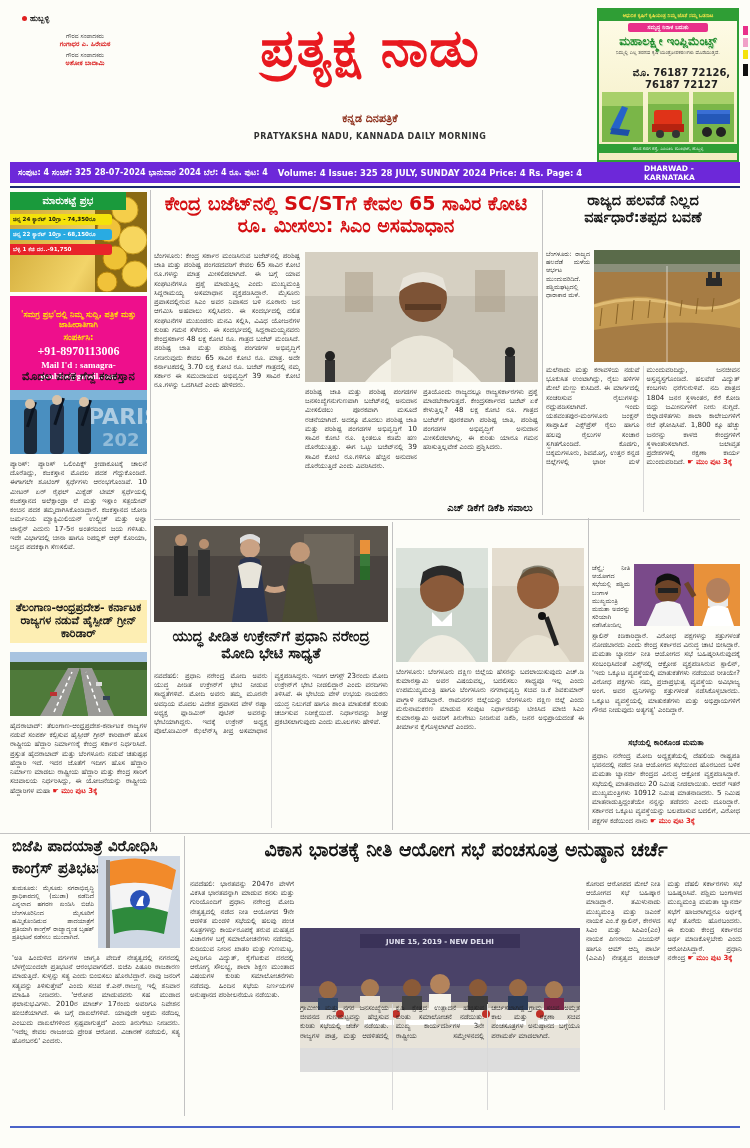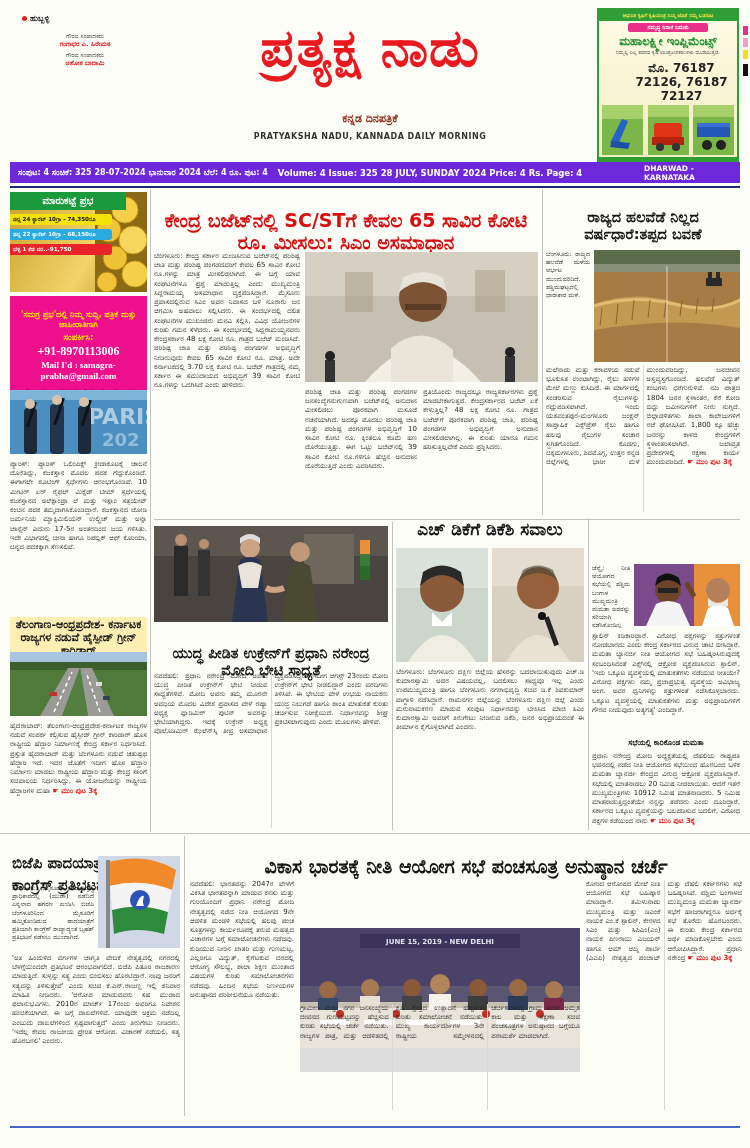--- a/index.html
+++ b/index.html
@@ -3,21 +3,21 @@
 <meta charset="utf-8">
 <style>
   html,body{margin:0;padding:0;background:#9a9a9a;}
   .page{position:relative;width:750px;height:1148px;background:#fdfdf8;margin:0 auto;
         font-family:"DejaVu Sans","Liberation Sans",sans-serif;overflow:hidden;color:#1a1a1a;}
   .abs{position:absolute;}
   .bt{font-size:7px;line-height:1.32;text-align:justify;color:#222;overflow:hidden;}
   .bt-sm{font-size:6.3px;line-height:1.3;text-align:justify;color:#222;overflow:hidden;}
   .cols2{column-count:2;column-gap:7px;column-rule:1px solid #d8d8d8;}
   .cols3{column-count:3;column-gap:7px;column-rule:1px solid #d8d8d8;}
-  .hl{font-weight:bold;text-align:center;line-height:1.18;margin-top:17px;}
+  .hl{font-weight:bold;text-align:center;line-height:1.18;}
   .hl-red{color:#d40f12;}
   .hl-black{color:#151515;}
   .marker{color:#e02020;font-weight:bold;font-size:7px;white-space:nowrap;}
   .vline{position:absolute;width:1px;background:#c2c2c2;}
   .hline{position:absolute;height:1px;background:#c2c2c2;}
   .dot{display:inline-block;width:5px;height:5px;border-radius:50%;background:#e02020;margin-right:3px;}
   .ph{display:block;overflow:hidden;background:#ddd;}
   .ph svg{display:block;}
   
   .ed-label{font-size:6px;color:#333;text-align:center;}
@@ -52,21 +52,21 @@
 
   <div class="abs masthead" style="left:150px;top:18px;width:440px;font-size:52px;">ಪ್ರತ್ಯಕ್ಷ ನಾಡು</div>
   <div class="abs" style="left:150px;top:132px;width:440px;text-align:center;font-size:8px;font-weight:bold;color:#333;letter-spacing:.5px;">PRATYAKSHA NADU, KANNADA DAILY MORNING</div>
   <div class="abs" style="left:150px;top:112px;width:440px;text-align:center;font-size:11px;font-weight:bold;color:#8a2a16;">ಕನ್ನಡ ದಿನಪತ್ರಿಕೆ</div>
 
   <div class="abs impl" style="left:597px;top:8px;width:138px;height:150px;">
     <div style="background:#2f9e35;color:#ffe84a;font-size:5px;font-weight:bold;padding:2px 1px;white-space:nowrap;overflow:hidden;">ಆಧುನಿಕ ಕೃಷಿಗೆ ಕೃಷಿಯಂತ್ರ ನಿಮ್ಮ ಜೊತೆ ನಮ್ಮ ಒಡನಾಟ</div>
     <div style="margin:2px auto 0;background:#e8308a;color:#fff;font-size:5.5px;font-weight:bold;width:80px;padding:1px 0;border-radius:2px;">ಸಮೃದ್ಧ ನಿರಾಳ ಬದುಕು</div>
     <div style="font-size:11.5px;font-weight:bold;color:#1d8a2a;margin-top:2px;text-shadow:1px 1px 0 #cfe8c0;">ಮಹಾಲಕ್ಷ್ಮೀ ಇಂಪ್ಲಿಮೆಂಟ್ಸ್</div>
     <div style="font-size:5px;color:#333;margin-top:1px;white-space:nowrap;overflow:hidden;">ನಿಮ್ಮಲ್ಲಿ ಎಲ್ಲ ತರಹದ ಕೃಷಿ ಯಂತ್ರೋಪಕರಣಗಳು ದೊರೆಯುತ್ತವೆ.</div>
-    <div style="font-size:12px;font-weight:bold;color:#222;margin-top:5px;padding-left:27px;">ಮೊ. 76187 72126, 76187 72127</div>
+    <div style="font-size:10px;font-weight:bold;color:#222;margin-top:11px;padding-left:27px;">ಮೊ. 76187 72126, 76187 72127</div>
     <div style="display:flex;justify-content:space-between;padding:2px 3px;">
       <span class="ph" style="width:41px;height:50px;">
           <svg width="41" height="50" viewBox="0 0 41 50">
             <rect width="41" height="50" fill="#7ab648"></rect>
             <rect y="0" width="41" height="14" fill="#a8d06a"></rect>
             <path d="M8,38 L20,14 L26,16 L16,40 Z" fill="#2563c9"></path>
             <path d="M10,36 l18,2 l-2,6 l-18,-2 Z" fill="#1d4fa8"></path>
           </svg>
         </span>
       <span class="ph" style="width:41px;height:50px;">
@@ -254,21 +254,21 @@
         <circle cx="27" cy="14" r="6" fill="#b89070"></circle>
         <rect x="44" y="24" width="12" height="46" fill="#333"></rect>
         <circle cx="50" cy="18" r="5" fill="#b89070"></circle>
       </svg>
   </span>
   <div class="abs hl hl-black" style="left:154px;top:628px;width:234px;font-size:14.5px;">ಯುದ್ಧ ಪೀಡಿತ ಉಕ್ರೇನ್‌ಗೆ ಪ್ರಧಾನಿ ನರೇಂದ್ರ ಮೋದಿ ಭೇಟಿ ಸಾಧ್ಯತೆ</div>
   <div class="abs bt cols2" style="left:154px;top:672px;width:234px;height:156px;">ನವದೆಹಲಿ: ಪ್ರಧಾನಿ ನರೇಂದ್ರ ಮೋದಿ ಅವರು ಯುದ್ಧ ಪೀಡಿತ ಉಕ್ರೇನ್‌ಗೆ ಭೇಟಿ ನೀಡುವ ಸಾಧ್ಯತೆಗಳಿವೆ. ಮೋದಿ ಅವರು ತಮ್ಮ ಮೂರನೇ ಅವಧಿಯ ಮೊದಲ ವಿದೇಶ ಪ್ರವಾಸದ ವೇಳೆ ರಷ್ಯಾ ಅಧ್ಯಕ್ಷ ವ್ಲಾಡಿಮಿರ್ ಪುಟಿನ್ ಅವರನ್ನು ಭೇಟಿಯಾಗಿದ್ದರು. ಇದಕ್ಕೆ ಉಕ್ರೇನ್ ಅಧ್ಯಕ್ಷ ವೊಲೊಡಿಮಿರ್ ಝೆಲೆನ್‌ಸ್ಕಿ ತೀವ್ರ ಅಸಮಾಧಾನ ವ್ಯಕ್ತಪಡಿಸಿದ್ದರು. ಇದೀಗ ಆಗಸ್ಟ್ 23ರಂದು ಮೋದಿ ಉಕ್ರೇನ್‌ಗೆ ಭೇಟಿ ನೀಡಲಿದ್ದಾರೆ ಎಂದು ವರದಿಗಳು ತಿಳಿಸಿವೆ. ಈ ಭೇಟಿಯ ವೇಳೆ ಉಭಯ ನಾಯಕರು ಯುದ್ಧ ನಿಲುಗಡೆ ಹಾಗೂ ಶಾಂತಿ ಮಾತುಕತೆ ಕುರಿತು ಚರ್ಚಿಸುವ ನಿರೀಕ್ಷೆಯಿದೆ. ನಿರ್ಧಾರವನ್ನು ಶೀಘ್ರ ಪ್ರಕಟಿಸಲಾಗುವುದು ಎಂದು ಮೂಲಗಳು ಹೇಳಿವೆ.</div>
 
   <div class="vline" style="left:392px;top:522px;height:308px;"></div>
 
-  <div class="abs hl hl-black" style="left:396px;top:502px;width:188px;font-size:17px;">ಎಚ್ ಡಿಕೆಗೆ ಡಿಕೆಶಿ ಸವಾಲು</div>
+  <div class="abs hl hl-black" style="left:396px;top:502px;width:188px;font-size:10px;">ಎಚ್ ಡಿಕೆಗೆ ಡಿಕೆಶಿ ಸವಾಲು</div>
   <span class="abs ph" style="left:396px;top:548px;width:92px;height:114px;">
     <svg width="92" height="114" viewBox="0 0 92 114">
         <rect width="92" height="114" fill="#cdd6cd"></rect>
         <rect width="92" height="40" fill="#dbe2db"></rect>
         <circle cx="46" cy="42" r="22" fill="#8a5a3a"></circle>
         <path d="M24,38 q22,-22 44,0 l-3,-14 q-19,-13 -38,0 Z" fill="#2a2a2a"></path>
         <path d="M12,114 Q46,60 80,114 Z" fill="#f0ede2"></path>
         <path d="M36,64 l10,10 l10,-10 l0,14 l-20,0 Z" fill="#fff"></path>
       </svg>
   </span>

